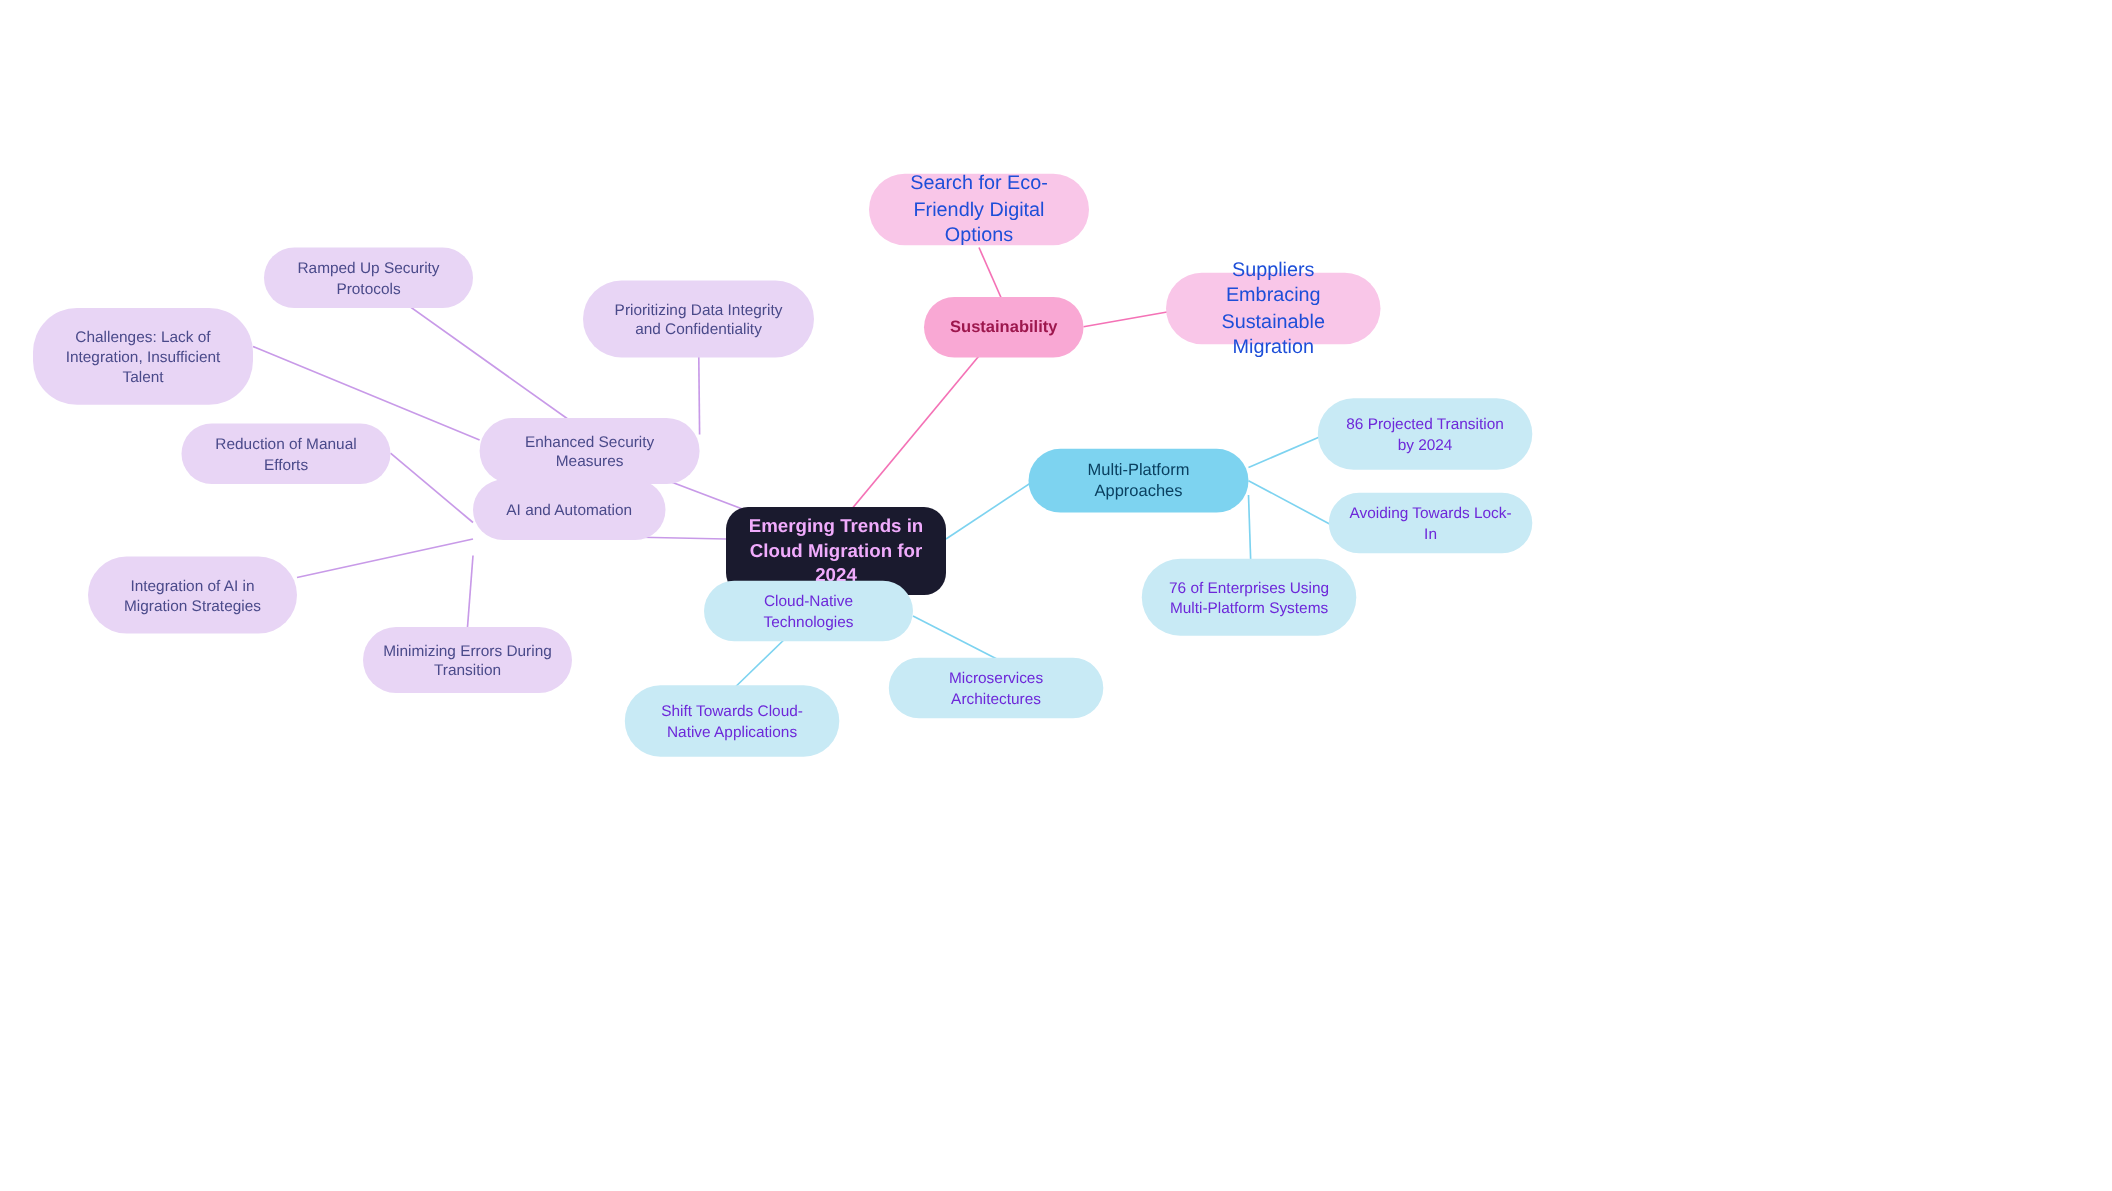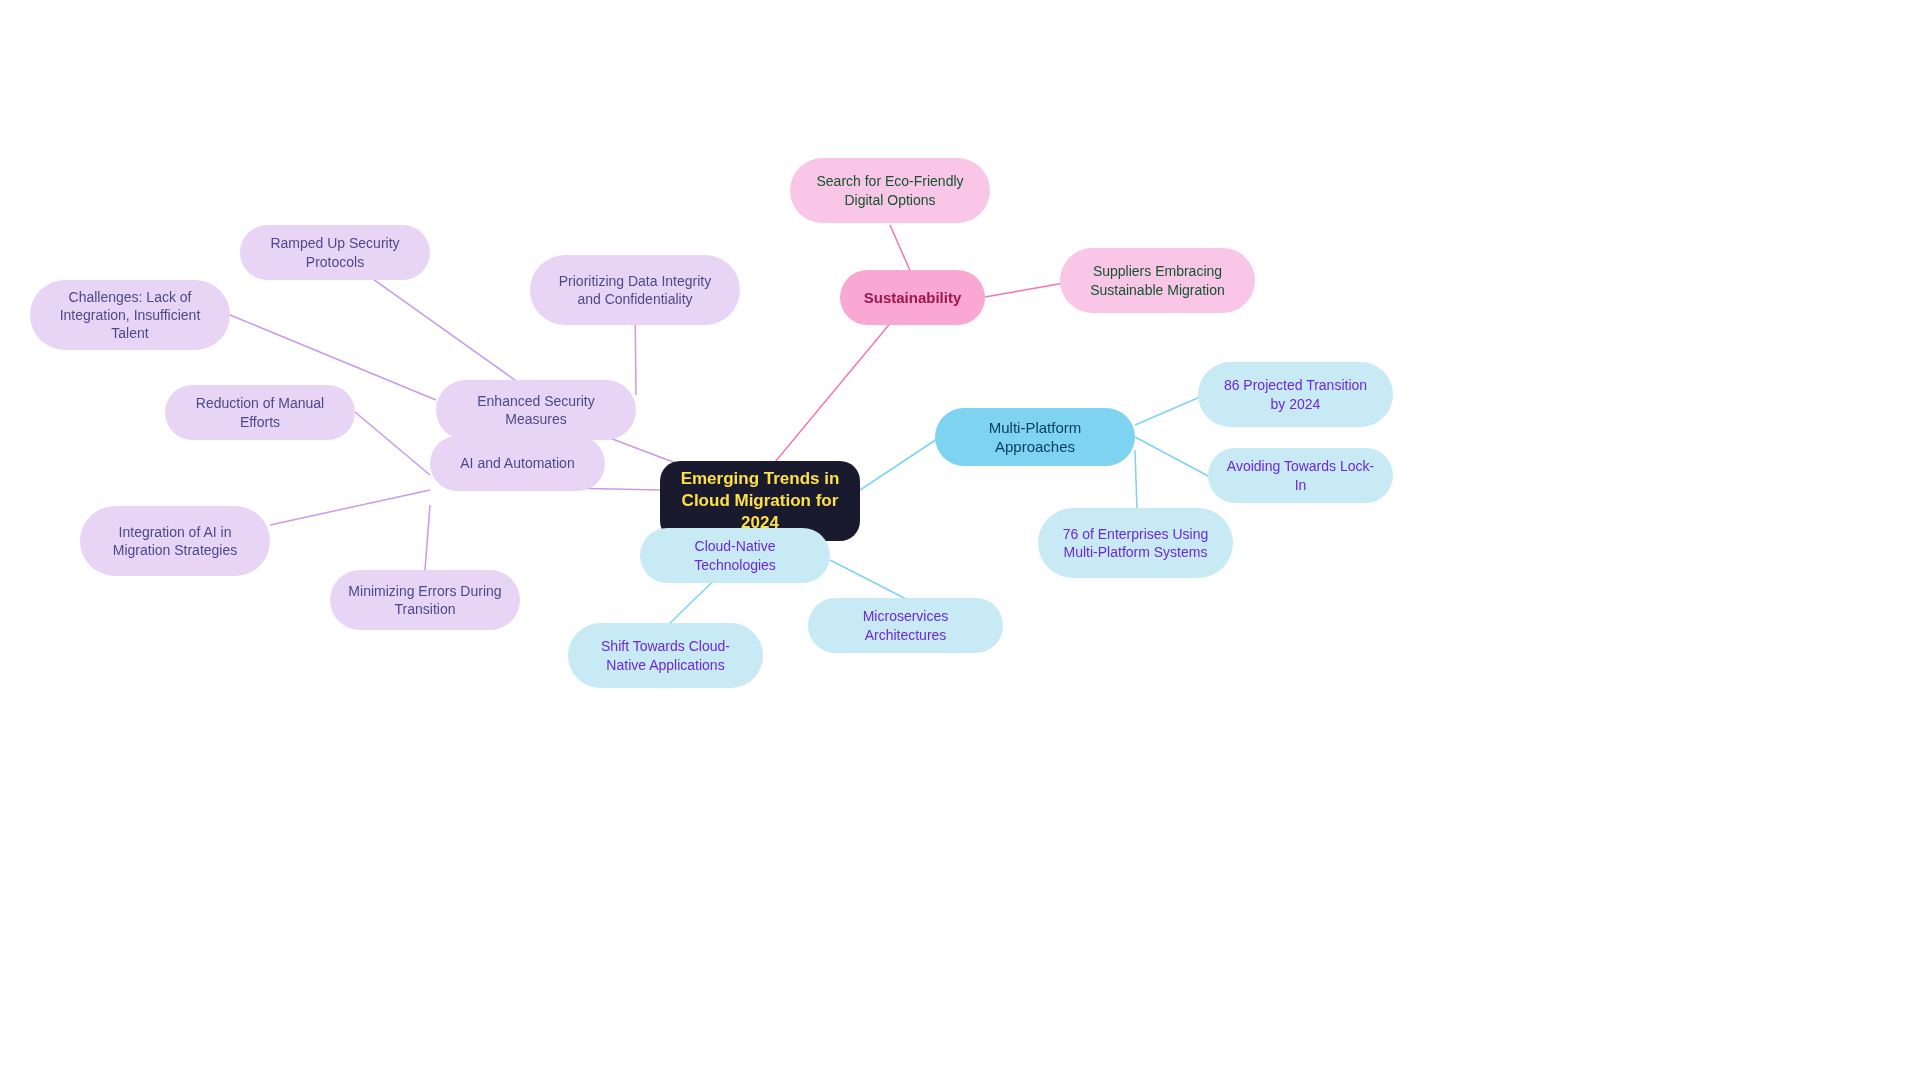--- a/index.html
+++ b/index.html
@@ -25,37 +25,37 @@
       display: flex;
       align-items: center;
       justify-content: center;
       text-align: center;
       z-index: 1;
       padding: 12px 18px;
       line-height: 1.3;
     }
     .node-center {
       background: #1a1a2e;
-      color: #fde047;
+      color: #f0abfc;
       font-size: 17px;
       font-weight: 600;
       width: 200px;
       height: 80px;
       border-radius: 20px;
     }
     .node-purple {
       background: #e8d5f5;
       color: #4a4a8a;
       font-size: 14px;
       font-weight: 500;
     }
     .node-pink {
       background: #f9c6e8;
-      color: #14532d;
-      font-size: 14px;
+      color: #1d4ed8;
+      font-size: 18px;
       font-weight: 500;
     }
     .node-blue {
       background: #c8eaf5;
       color: #6d28d9;
       font-size: 14px;
       font-weight: 500;
     }
   </style>
 </head>
@@ -105,21 +105,21 @@
 </div>
 
 <div class="node node-purple" style="left:436px; top:380px; width:200px; height:60px;">
   <span>Enhanced Security Measures</span>
 </div>
 
 <div class="node node-purple" style="left:240px; top:225px; width:190px; height:55px;">
   <span>Ramped Up Security Protocols</span>
 </div>
 
-<div class="node node-purple" style="left:30px; top:280px; width:200px; height:70px;">
+<div class="node node-purple" style="left:30px; top:280px; width:200px; height:88px;">
   <span>Challenges: Lack of Integration, Insufficient Talent</span>
 </div>
 
 <div class="node node-purple" style="left:530px; top:255px; width:210px; height:70px;">
   <span>Prioritizing Data Integrity and Confidentiality</span>
 </div>
 
 <div class="node node-purple" style="left:430px; top:436px; width:175px; height:55px;">
   <span>AI and Automation</span>
 </div>

